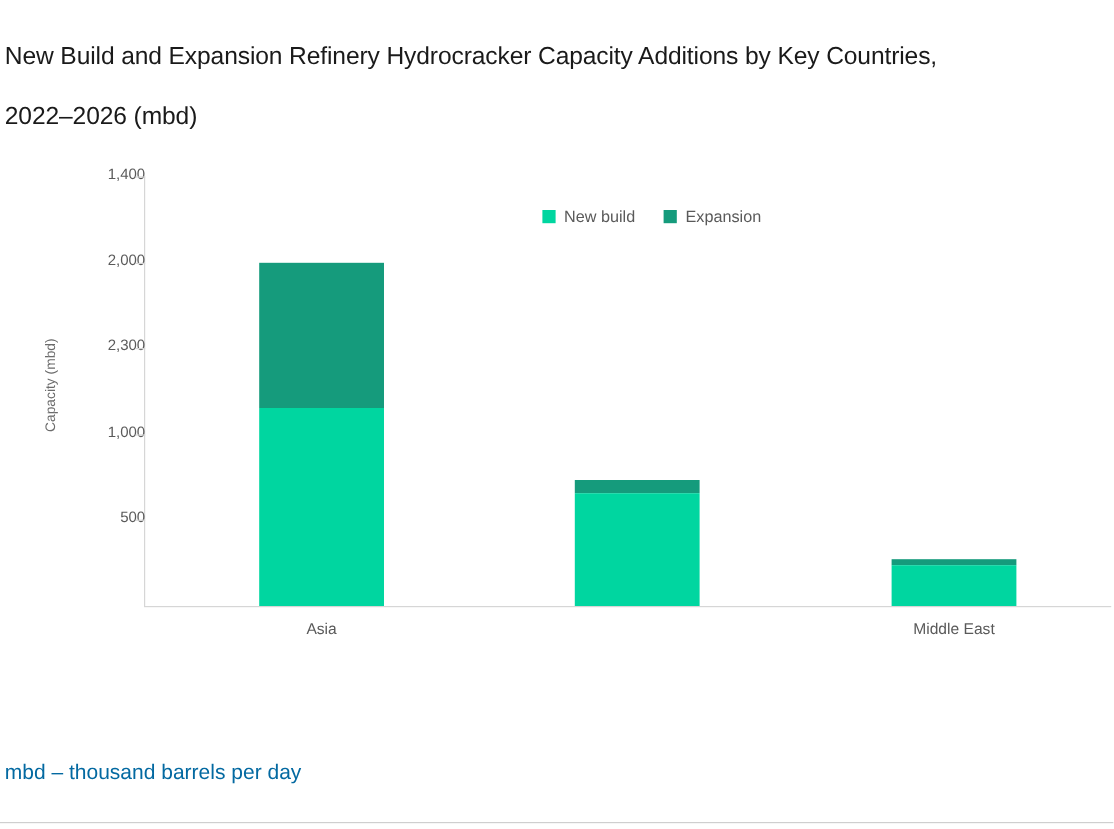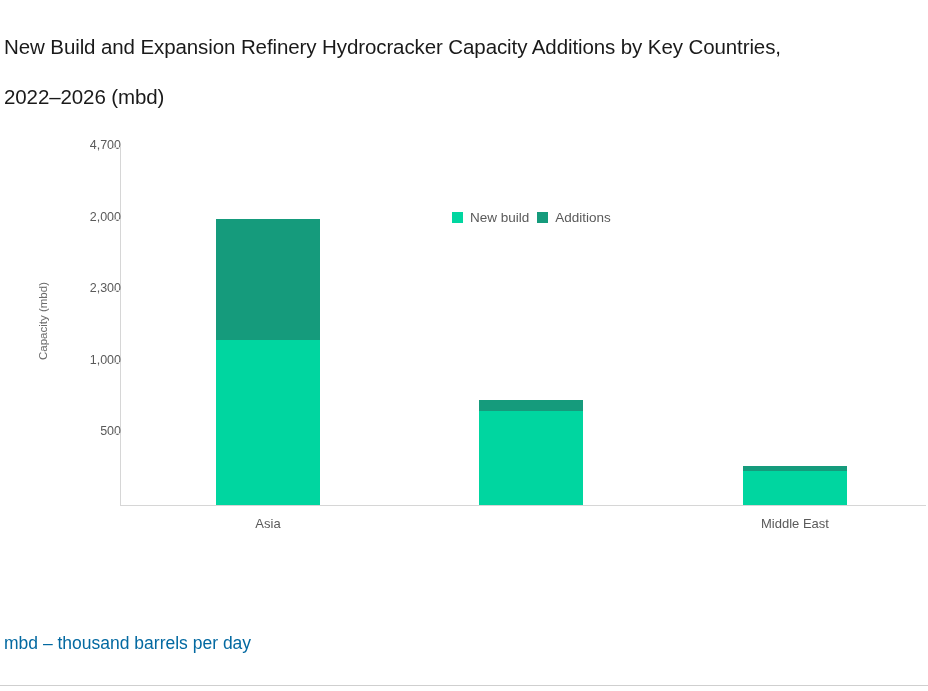--- a/index.html
+++ b/index.html
@@ -121,22 +121,21 @@
     white-space: nowrap;
   }
 
   
   .legend {
     position: absolute;
     left: 452px;
     top: 48px;
     display: flex;
     align-items: center;
-    gap: 8px;
-    margin-top: 37px;
+    gap: 24px;
   }
   .legend-item {
     display: flex;
     align-items: center;
     gap: 7px;
     font-size: 13.5px;
     color: #5a5a5a;
     white-space: nowrap;
   }
   .legend-swatch {
@@ -174,21 +173,21 @@
 
 <div class="chart-area">
 
   <div class="y-axis-label">Capacity (mbd)</div>
 
   <div class="axis-spine"></div>
   <div class="axis-baseline"></div>
 
   <div id="ticks">
       <div class="tick-wrap" style="top: 22px;">
-        <span class="tick-label">4,700</span>
+        <span class="tick-label">1,400</span>
       </div>
       <div class="tick" style="top: 22px;"></div>
       <div class="tick-wrap" style="top: 93.6px;">
         <span class="tick-label">2,000</span>
       </div>
       <div class="tick" style="top: 93.6px;"></div>
       <div class="tick-wrap" style="top: 165.2px;">
         <span class="tick-label">2,300</span>
       </div>
       <div class="tick" style="top: 165.2px;"></div>
@@ -219,20 +218,20 @@
       <div class="cat-label" style="left: 573px;">Middle East</div>
     </div>
 
   <div class="legend">
     <div class="legend-item">
       <span class="legend-swatch" style="background: rgb(0, 214, 160);"></span>
       <span>New build</span>
     </div>
     <div class="legend-item">
       <span class="legend-swatch" style="background: rgb(21, 155, 124);"></span>
-      <span>Additions</span>
+      <span>Expansion</span>
     </div>
   </div>
 
 </div>
 
 <div class="footnote">mbd – thousand barrels per day</div>
 <div class="bottom-rule"></div>
 
 </body></html>

